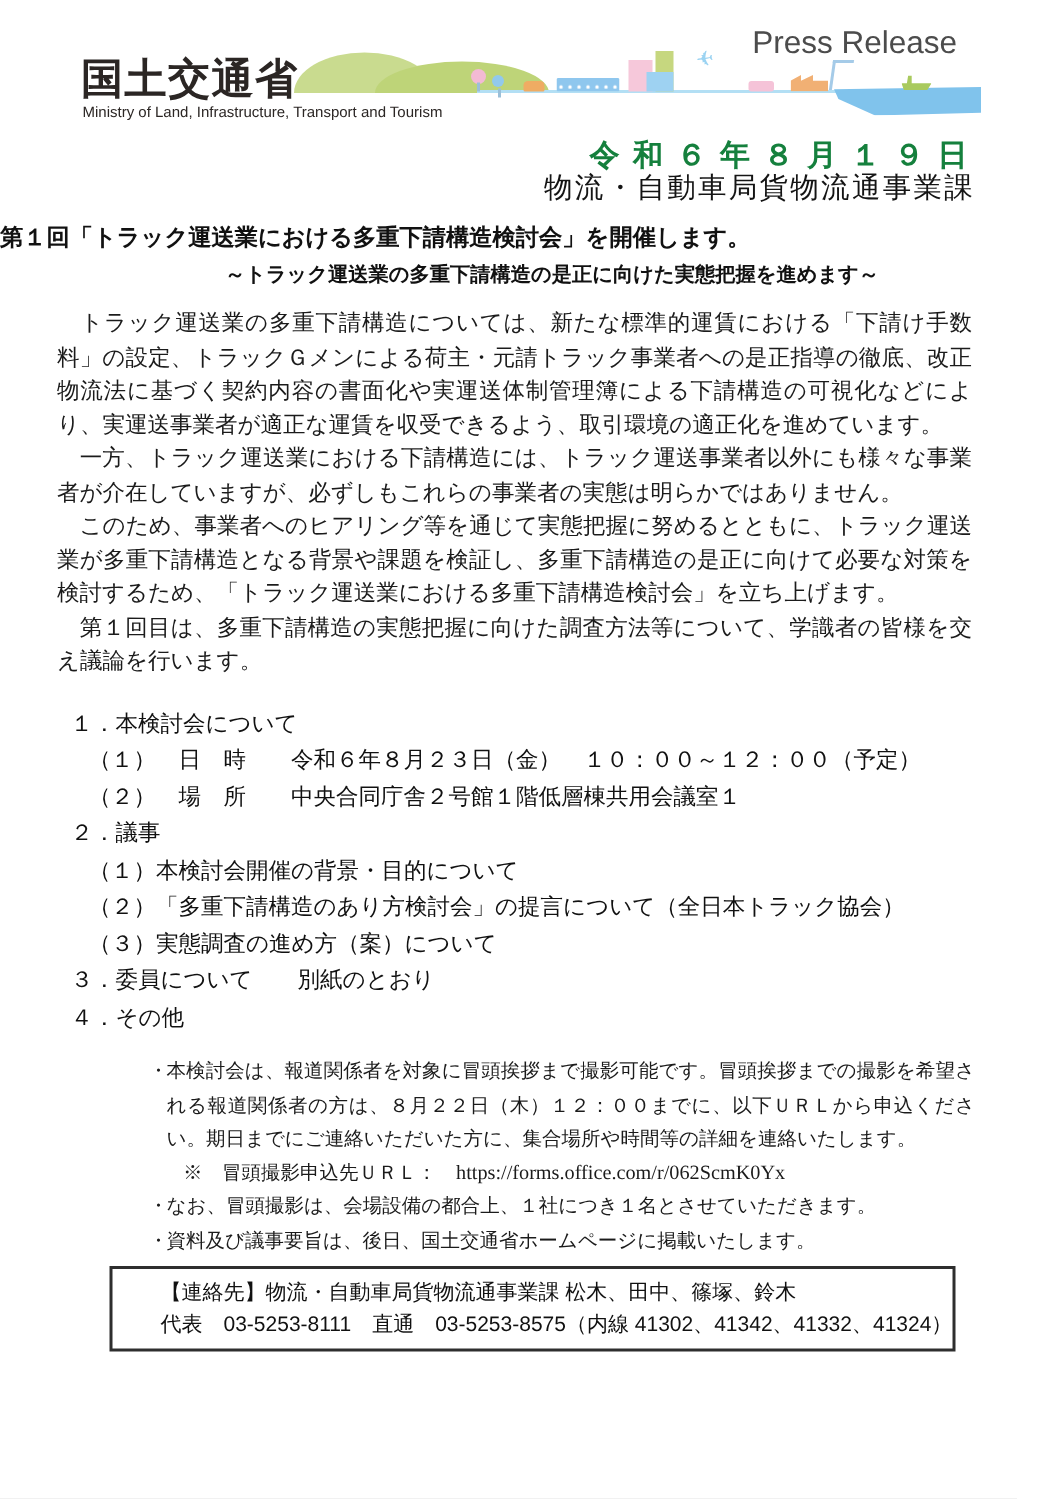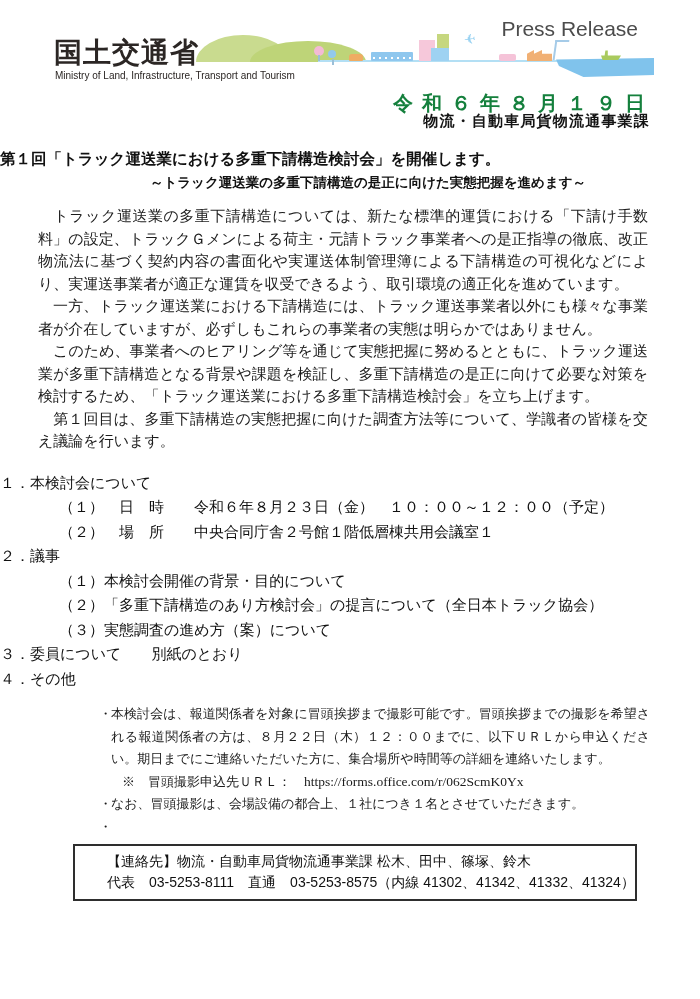--- a/index.html
+++ b/index.html
@@ -7,21 +7,21 @@
     position:relative; width:700px; height:999px; background:#ffffff;
     font-family:"Liberation Sans", sans-serif; color:#1b1b1b;
     overflow:hidden; margin:0 auto;
   }
   
   .header{position:relative; height:135px;}
   .logo-jp{position:absolute; left:54px; top:34px; font-size:28px; font-weight:bold; color:#2b2624; letter-spacing:1px;}
   .logo-en{position:absolute; left:55px; top:70px; font-size:10px; color:#2b2624;}
   .press-release{position:absolute; right:62px; top:17px; font-size:21px; color:#4c4c4c;}
   .date-line{position:absolute; right:46px; top:90px; font-size:20px; font-weight:600; letter-spacing:0.45em; color:#15803d; white-space:nowrap;}
-  .dept-line{position:absolute; right:50px; top:112px; font-size:15px; font-weight:700; letter-spacing:0.08em; color:#141414; white-space:nowrap;}
+  .dept-line{position:absolute; right:50px; top:112px; font-size:19px; font-weight:400; letter-spacing:0.08em; color:#141414; white-space:nowrap;}
   
   .art div{position:absolute;}
   .hill-a{left:196px; top:35px; width:94px; height:27px; background:#c9db8f; border-radius:47px 47px 0 0 / 27px 27px 0 0;}
   .hill-b{left:250px; top:41px; width:116px; height:21px; background:#bed478; border-radius:58px 58px 0 0 / 21px 21px 0 0;}
   .ground{left:318px; top:60px; width:336px; height:2px; background:#b3dff4;}
   .tree{border-radius:50%;}
   .tree-pink{left:314px; top:46px; width:10px; height:10px; background:#f3bad4;}
   .tree-pink::after,.tree-blue::after{content:""; position:absolute; left:4px; top:9px; width:2px; height:6px; background:#9bbfd8;}
   .tree-blue{left:328px; top:50px; width:8px; height:8px; background:#92c9ec;}
   .car{left:349px; top:54px; width:14px; height:7px; background:#efac63; border-radius:3px 3px 1px 1px;}
@@ -48,21 +48,21 @@
     margin:18px 52px 0 38px; width:606px; box-sizing:border-box;
     border:2px solid #2e2e2e; padding:5px 7px;
     font-size:15px; line-height:20.5px; text-align:justify;
   }
   .summary-box p{margin:0;}
   
   .body-text{margin:13px 52px 0 38px; width:610px; font-size:15px; line-height:22.5px; text-align:justify;}
   .body-text p{margin:0;}
   
   .outline{margin-top:18px; font-size:15px; line-height:24.5px; color:#111;}
-  .outline .lvl1{}
+  .outline .lvl1{padding-left:47px;}
   .outline .lvl2{padding-left:59px;}
   
   .notes{margin-top:12px; font-size:13px; line-height:22.5px;}
   .note{display:flex; padding-left:99px; padding-right:50px;}
   .note .bullet{width:12px; flex:none;}
   .note p{margin:0; flex:1; text-align:justify;}
   .url-row{padding-left:122px;}
   .url{font-family:"Liberation Serif", serif; font-size:13.5px;}
   
   .contact-box{
@@ -135,20 +135,21 @@
     </div>
     <div class="url-row">
       <span>※　冒頭撮影申込先ＵＲＬ：　</span><span class="url">https://forms.office.com/r/062ScmK0Yx</span>
     </div>
     <div class="note">
       <span class="bullet">・</span>
       <p>なお、冒頭撮影は、会場設備の都合上、１社につき１名とさせていただきます。</p>
     </div>
     <div class="note">
       <span class="bullet">・</span>
+      <p>資料及び議事要旨は、後日、国土交通省ホームページに掲載いたします。</p>
     </div>
   </div>
 
   <div class="contact-box">
     <p>【連絡先】物流・自動車局貨物流通事業課 松木、田中、篠塚、鈴木</p>
     <p>代表　03-5253-8111　直通　03-5253-8575（内線 41302、41342、41332、41324）</p>
   </div>
 
 </div>
 

